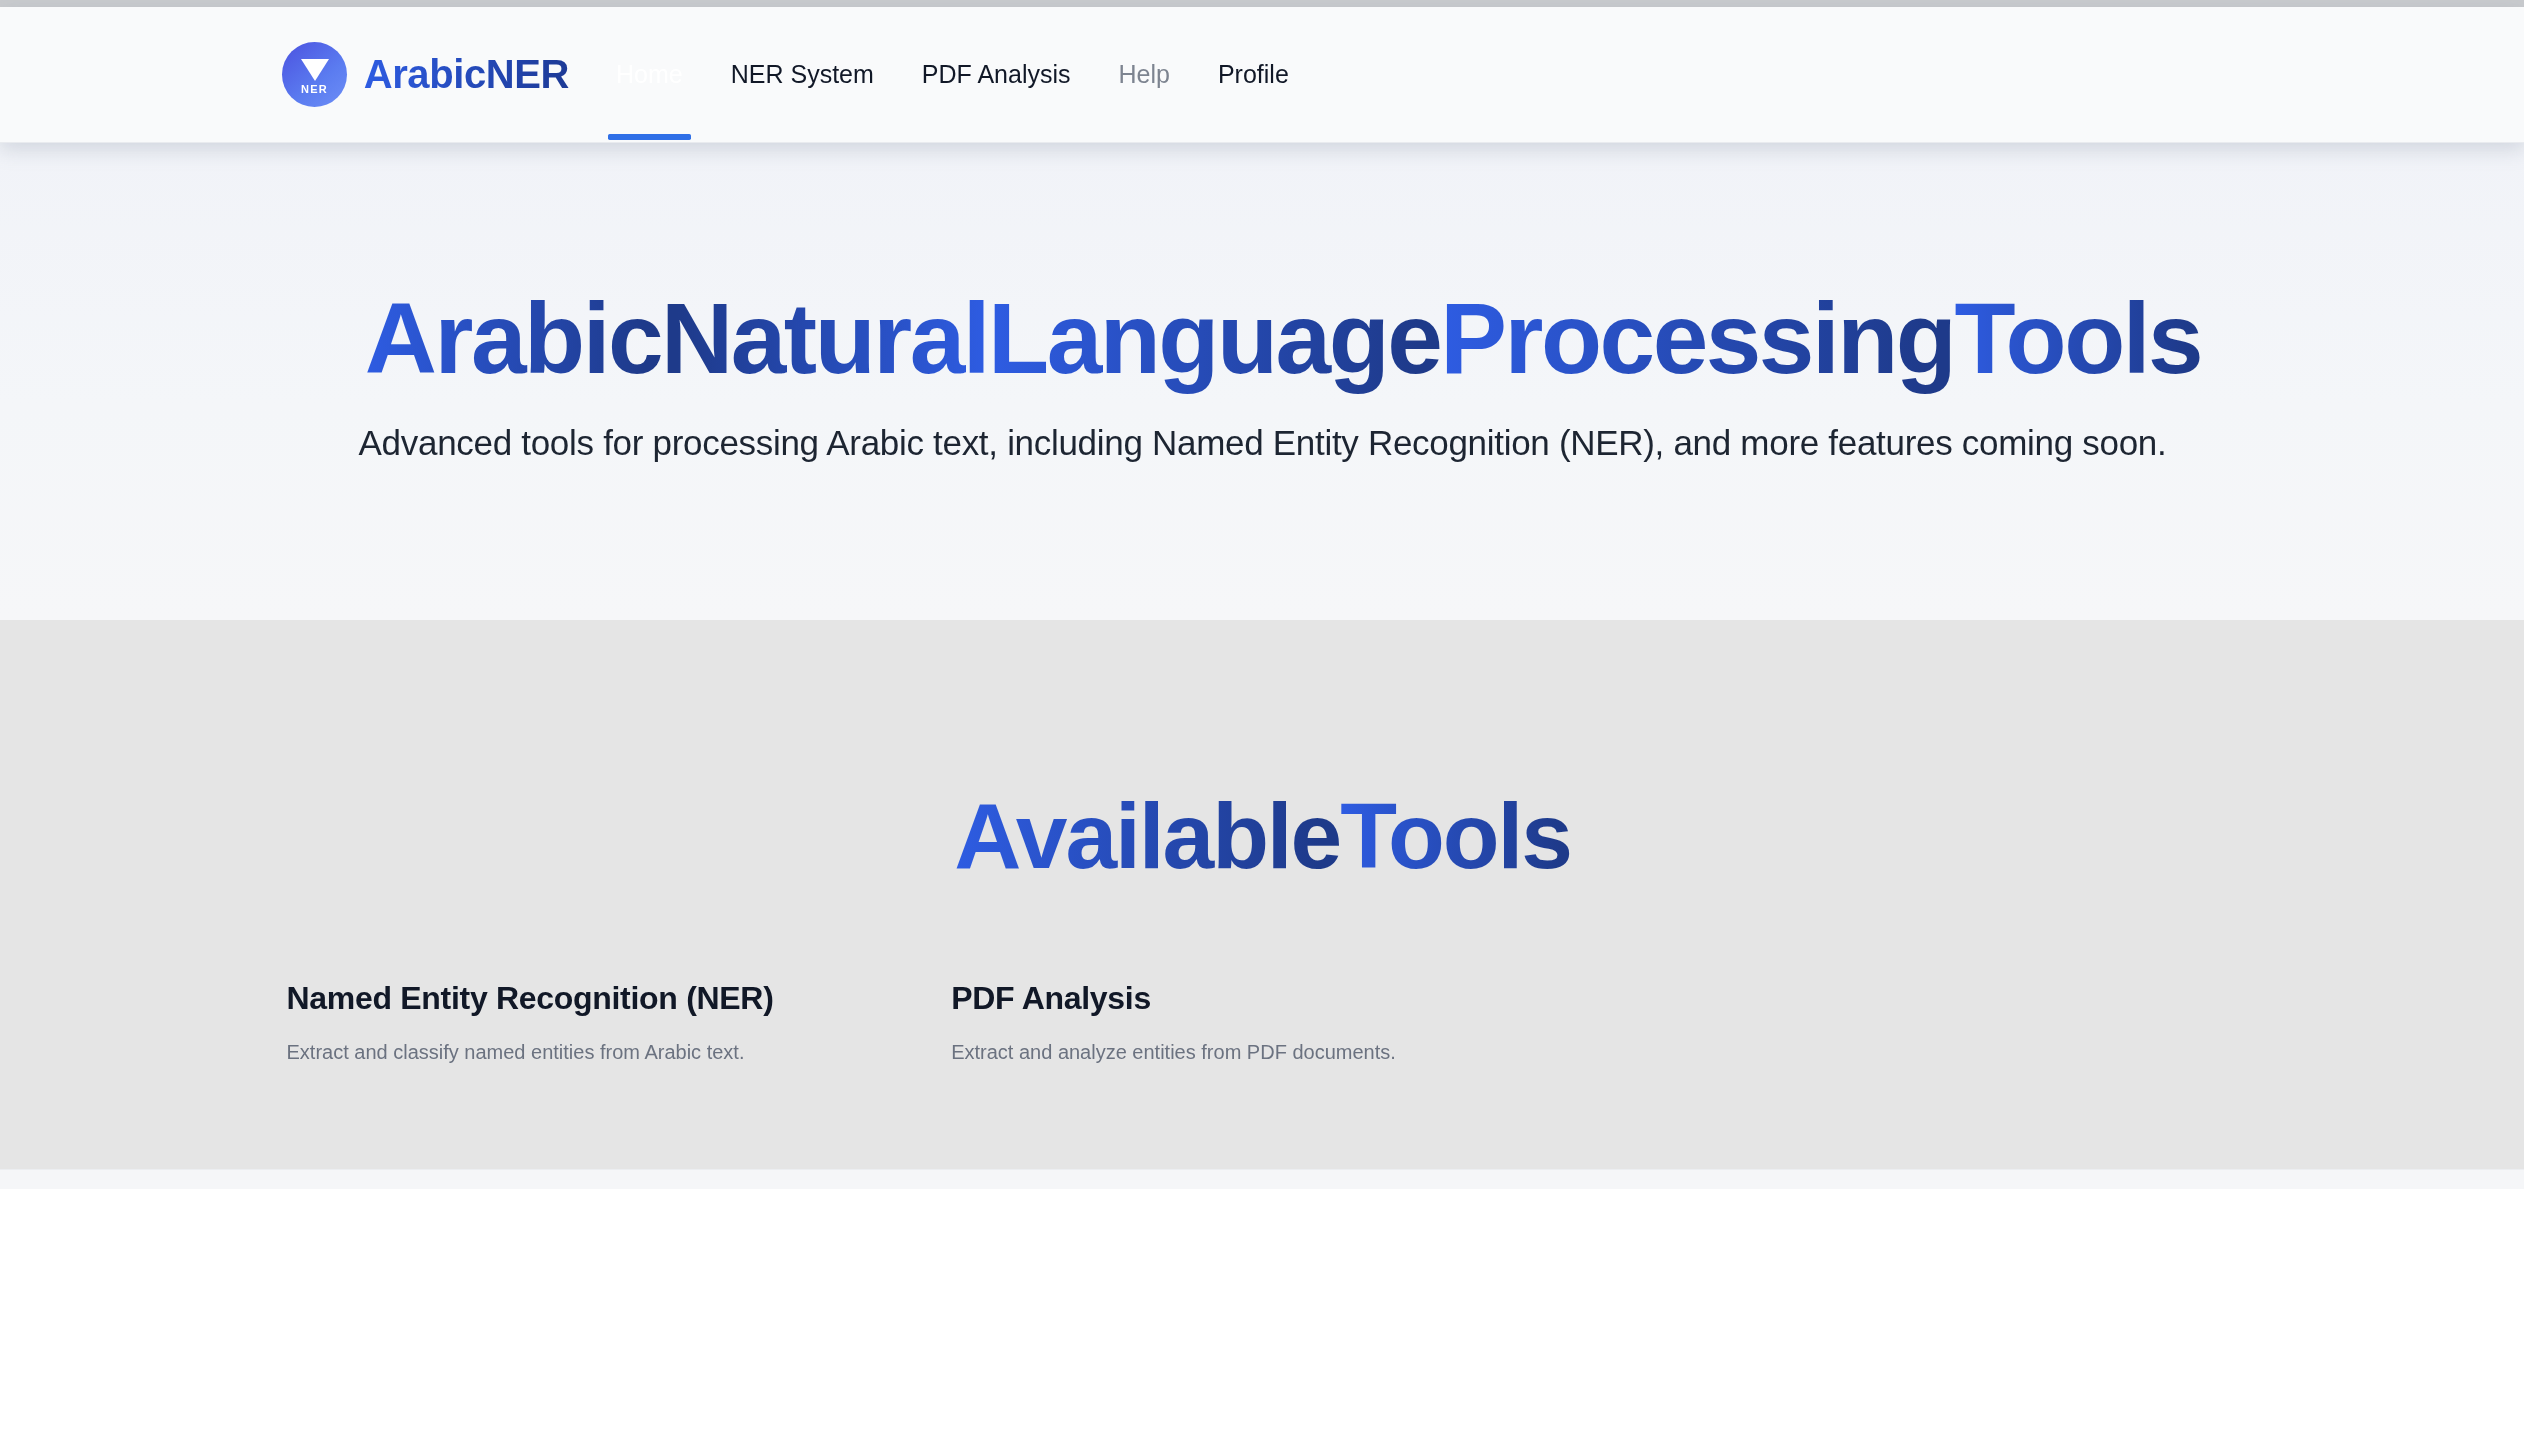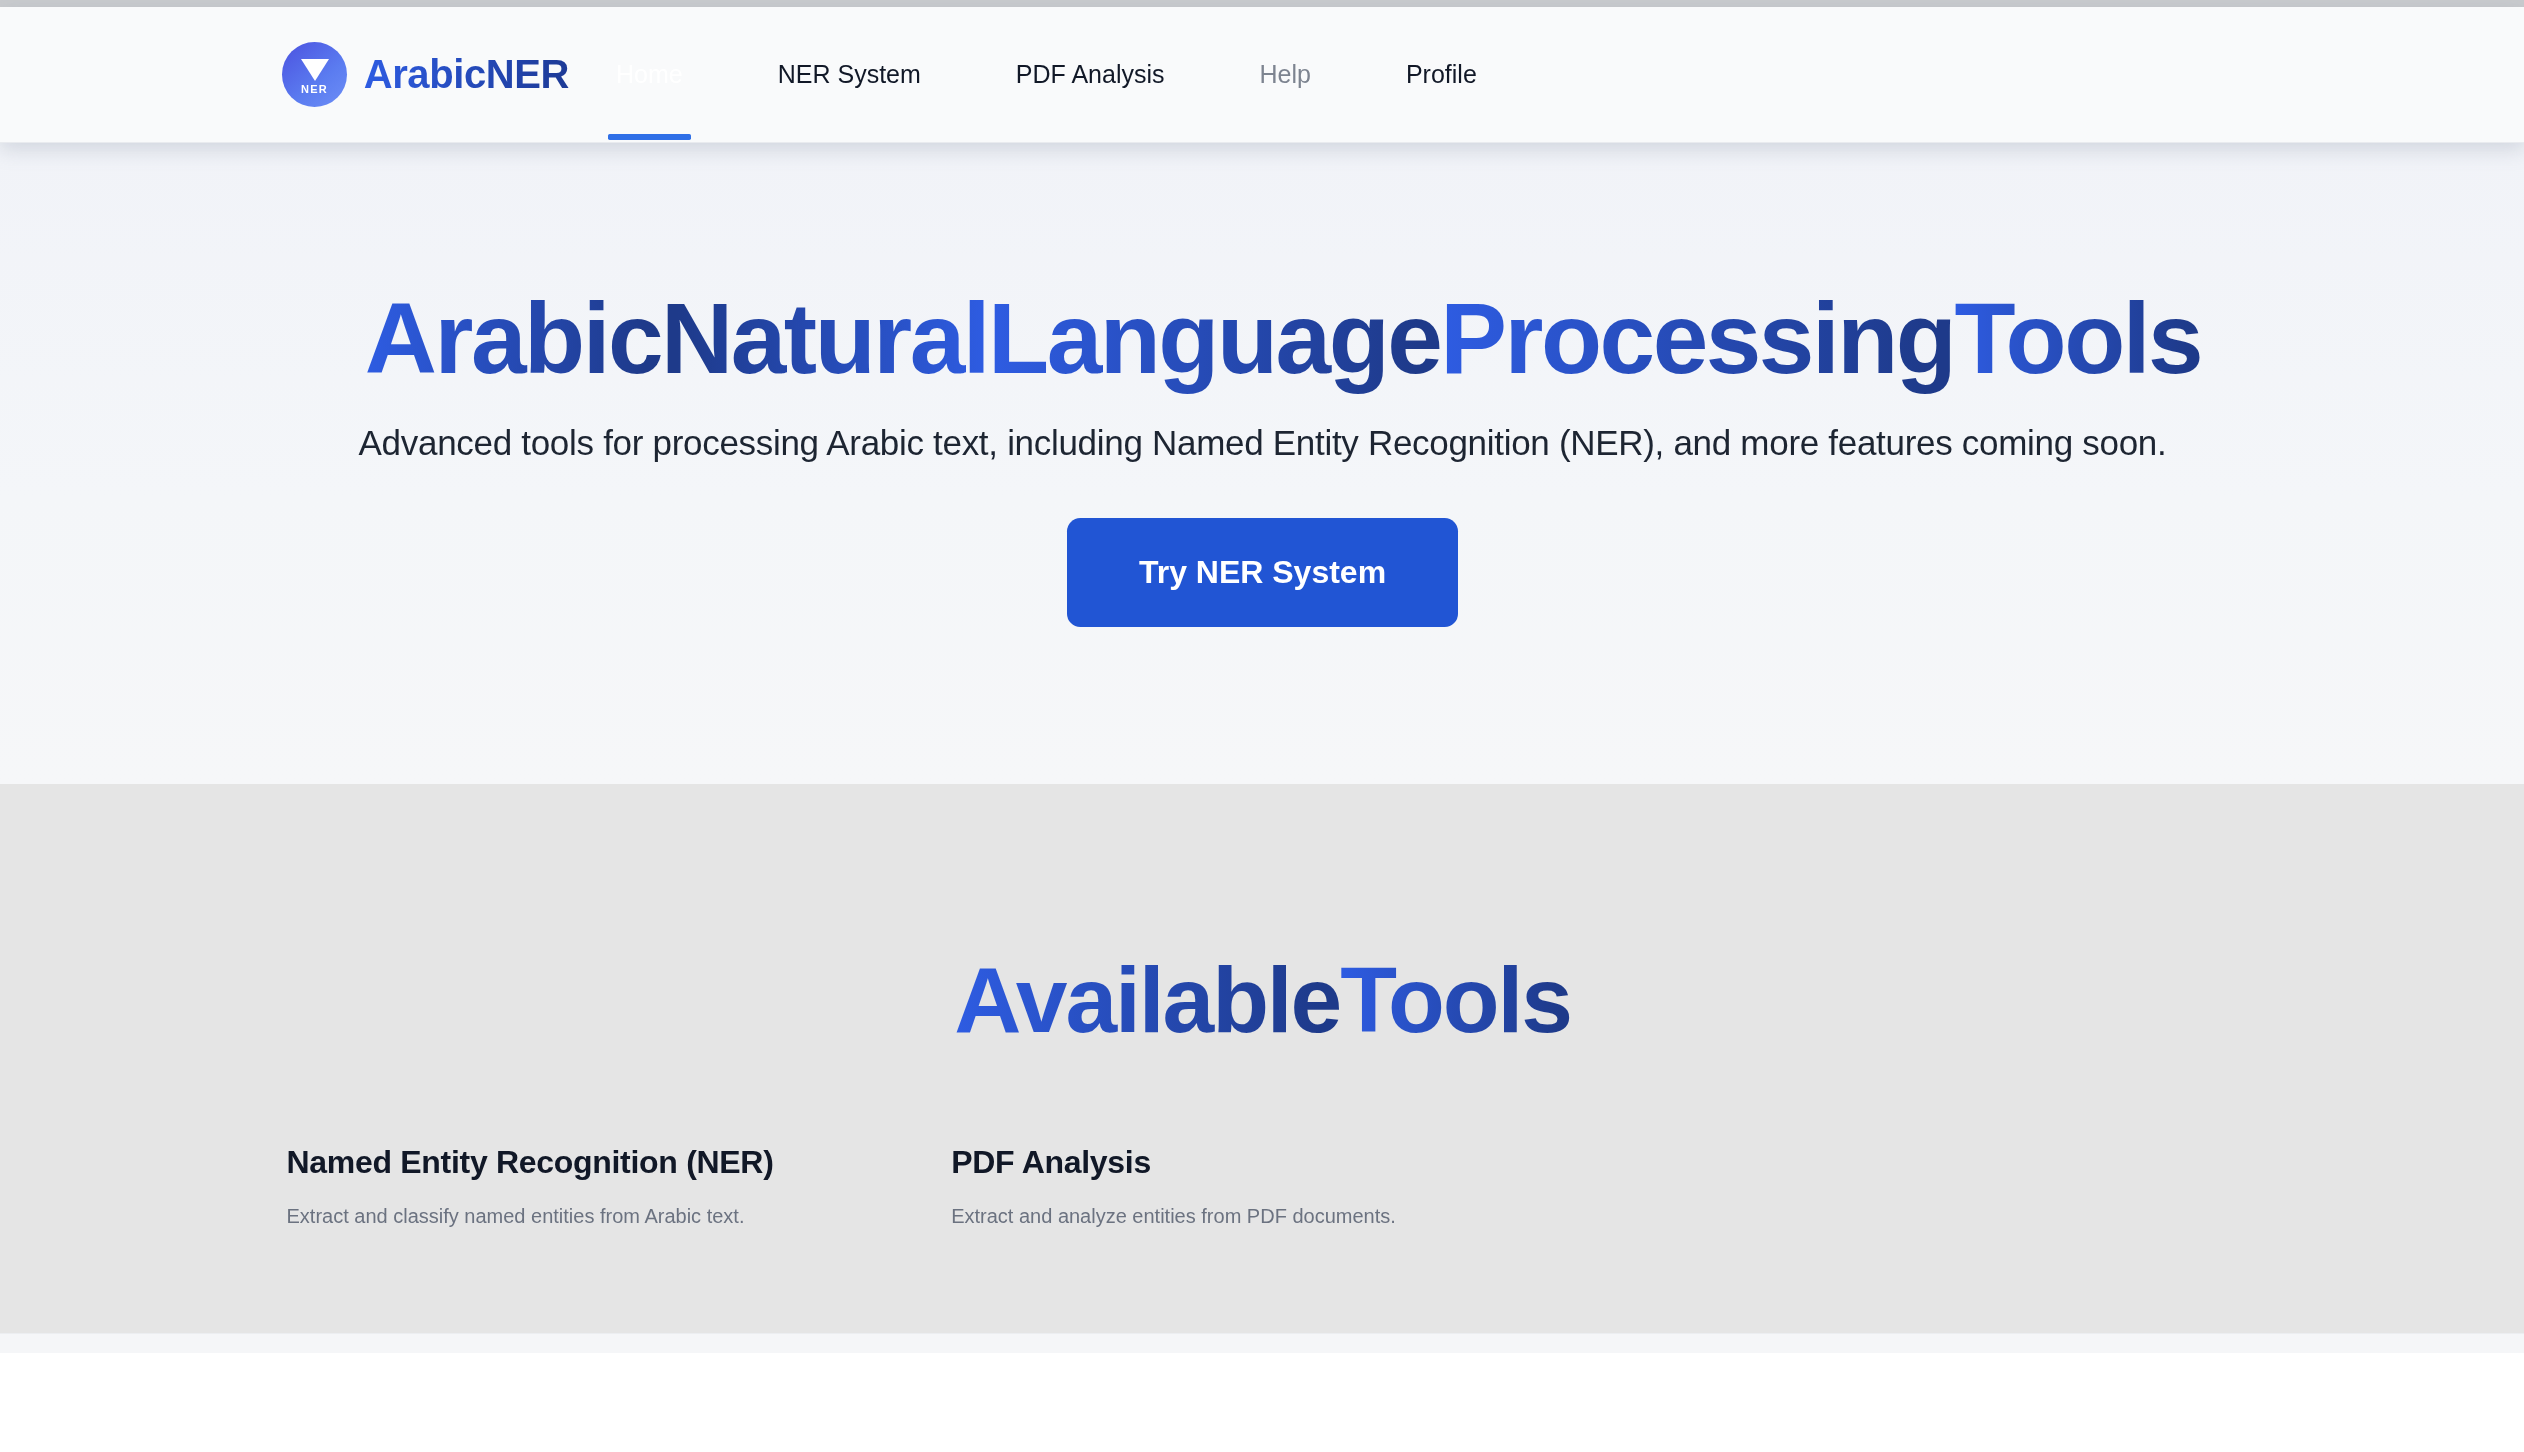--- a/index.html
+++ b/index.html
@@ -54,21 +54,21 @@
     color:#ffffff;font-size:11px;font-weight:bold;letter-spacing:1.3px;margin-top:1.7px;
   }
   .brand-name{
     margin-left:16.7px;
     font-size:40px;font-weight:bold;letter-spacing:-0.4px;
     background:linear-gradient(90deg,var(--gradient_bright) 0%,#1d3a96 100%);
     -webkit-background-clip:text;background-clip:text;
     -webkit-text-fill-color:transparent;color:transparent;
   }
   nav{margin-left:47px;height:100%;}
-  nav ul{list-style:none;display:flex;height:100%;align-items:center;gap:95px;}
+  nav ul{list-style:none;display:flex;height:100%;align-items:center;gap:48px;}
   nav li{height:100%;display:flex;align-items:center;position:relative;}
   nav a{
     text-decoration:none;font-size:25px;font-weight:500;color:var(--text_dark);
     cursor:pointer;white-space:nowrap;
   }
   nav li.active a{color:#ffffff;}
   nav li.active::after{
     content:"";position:absolute;left:-8.3px;right:-8.3px;bottom:1.7px;height:5.8px;
     background:var(--underline_blue);border-radius:1.7px;
   }
@@ -176,21 +176,20 @@
         <li class="">
           <a>Profile</a>
         </li>
       </ul>
   </nav>
 </header>
 
 <section class="hero">
   <h1><span class="gword">Arabic</span><span class="gword reverse">Natural</span><span class="gword">Language</span><span class="gword">Processing</span><span class="gword">Tools</span></h1>
   <p class="subtitle">Advanced tools for processing Arabic text, including Named Entity Recognition (NER), and more features coming soon.</p>
-  <button class="cta">Try NER System</button>
 </section>
 
 <section class="tools">
   <h2><span class="gword">Available</span><span class="gword">Tools</span></h2>
   <div class="grid" id="cards">
       <article class="card">
         <h3>Named Entity Recognition (NER)</h3>
         <p>Extract and classify named entities from Arabic text.</p>
       </article>
       <article class="card">

